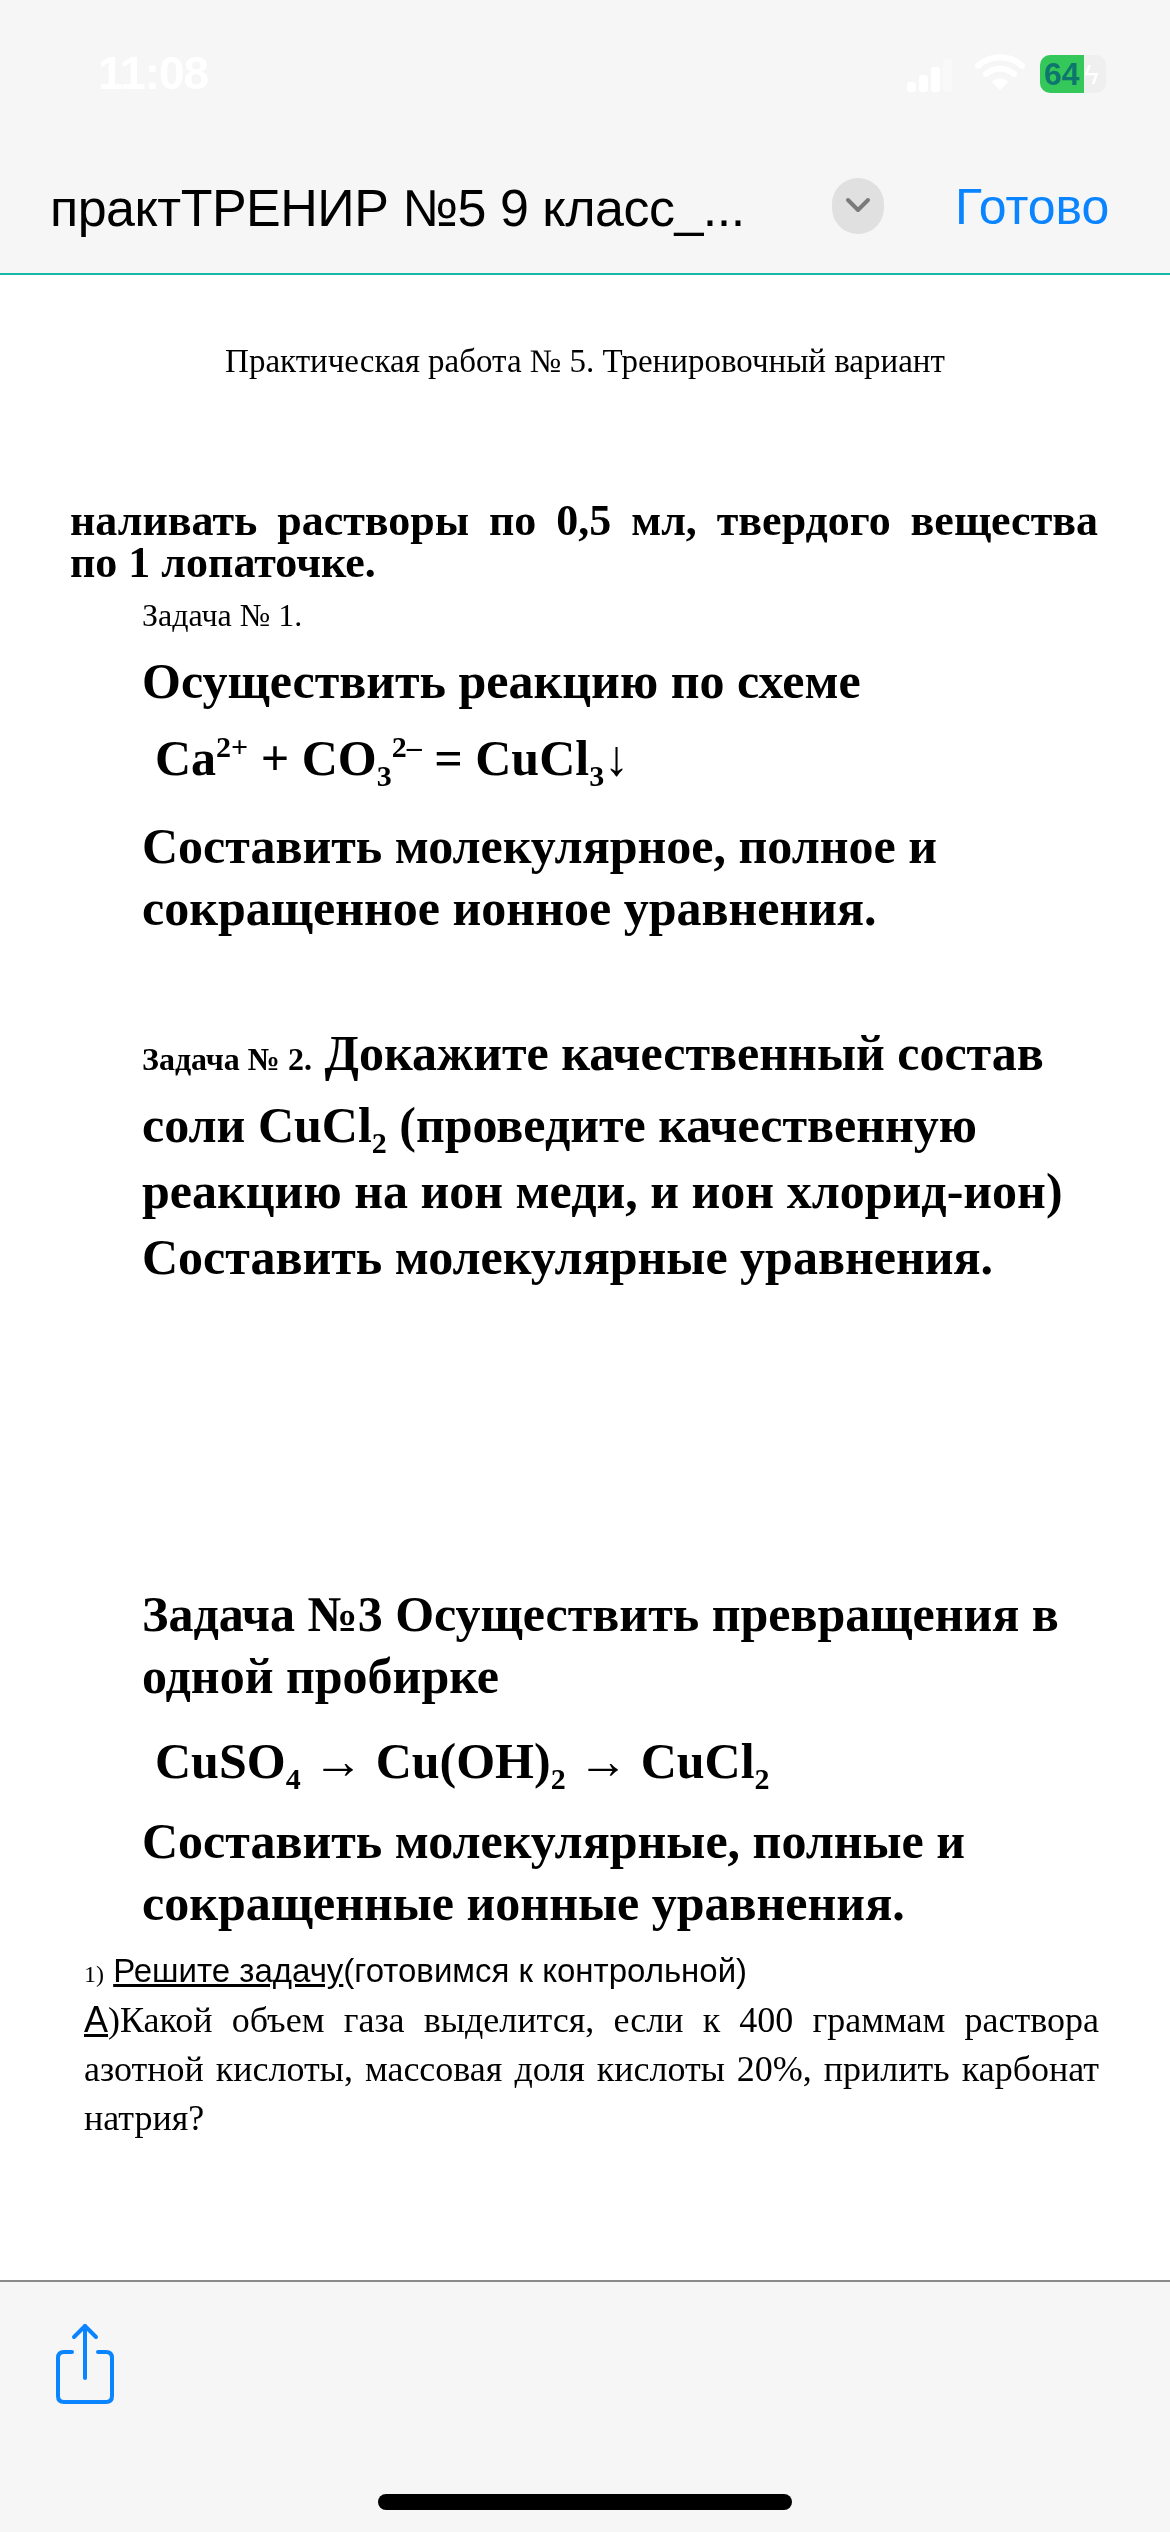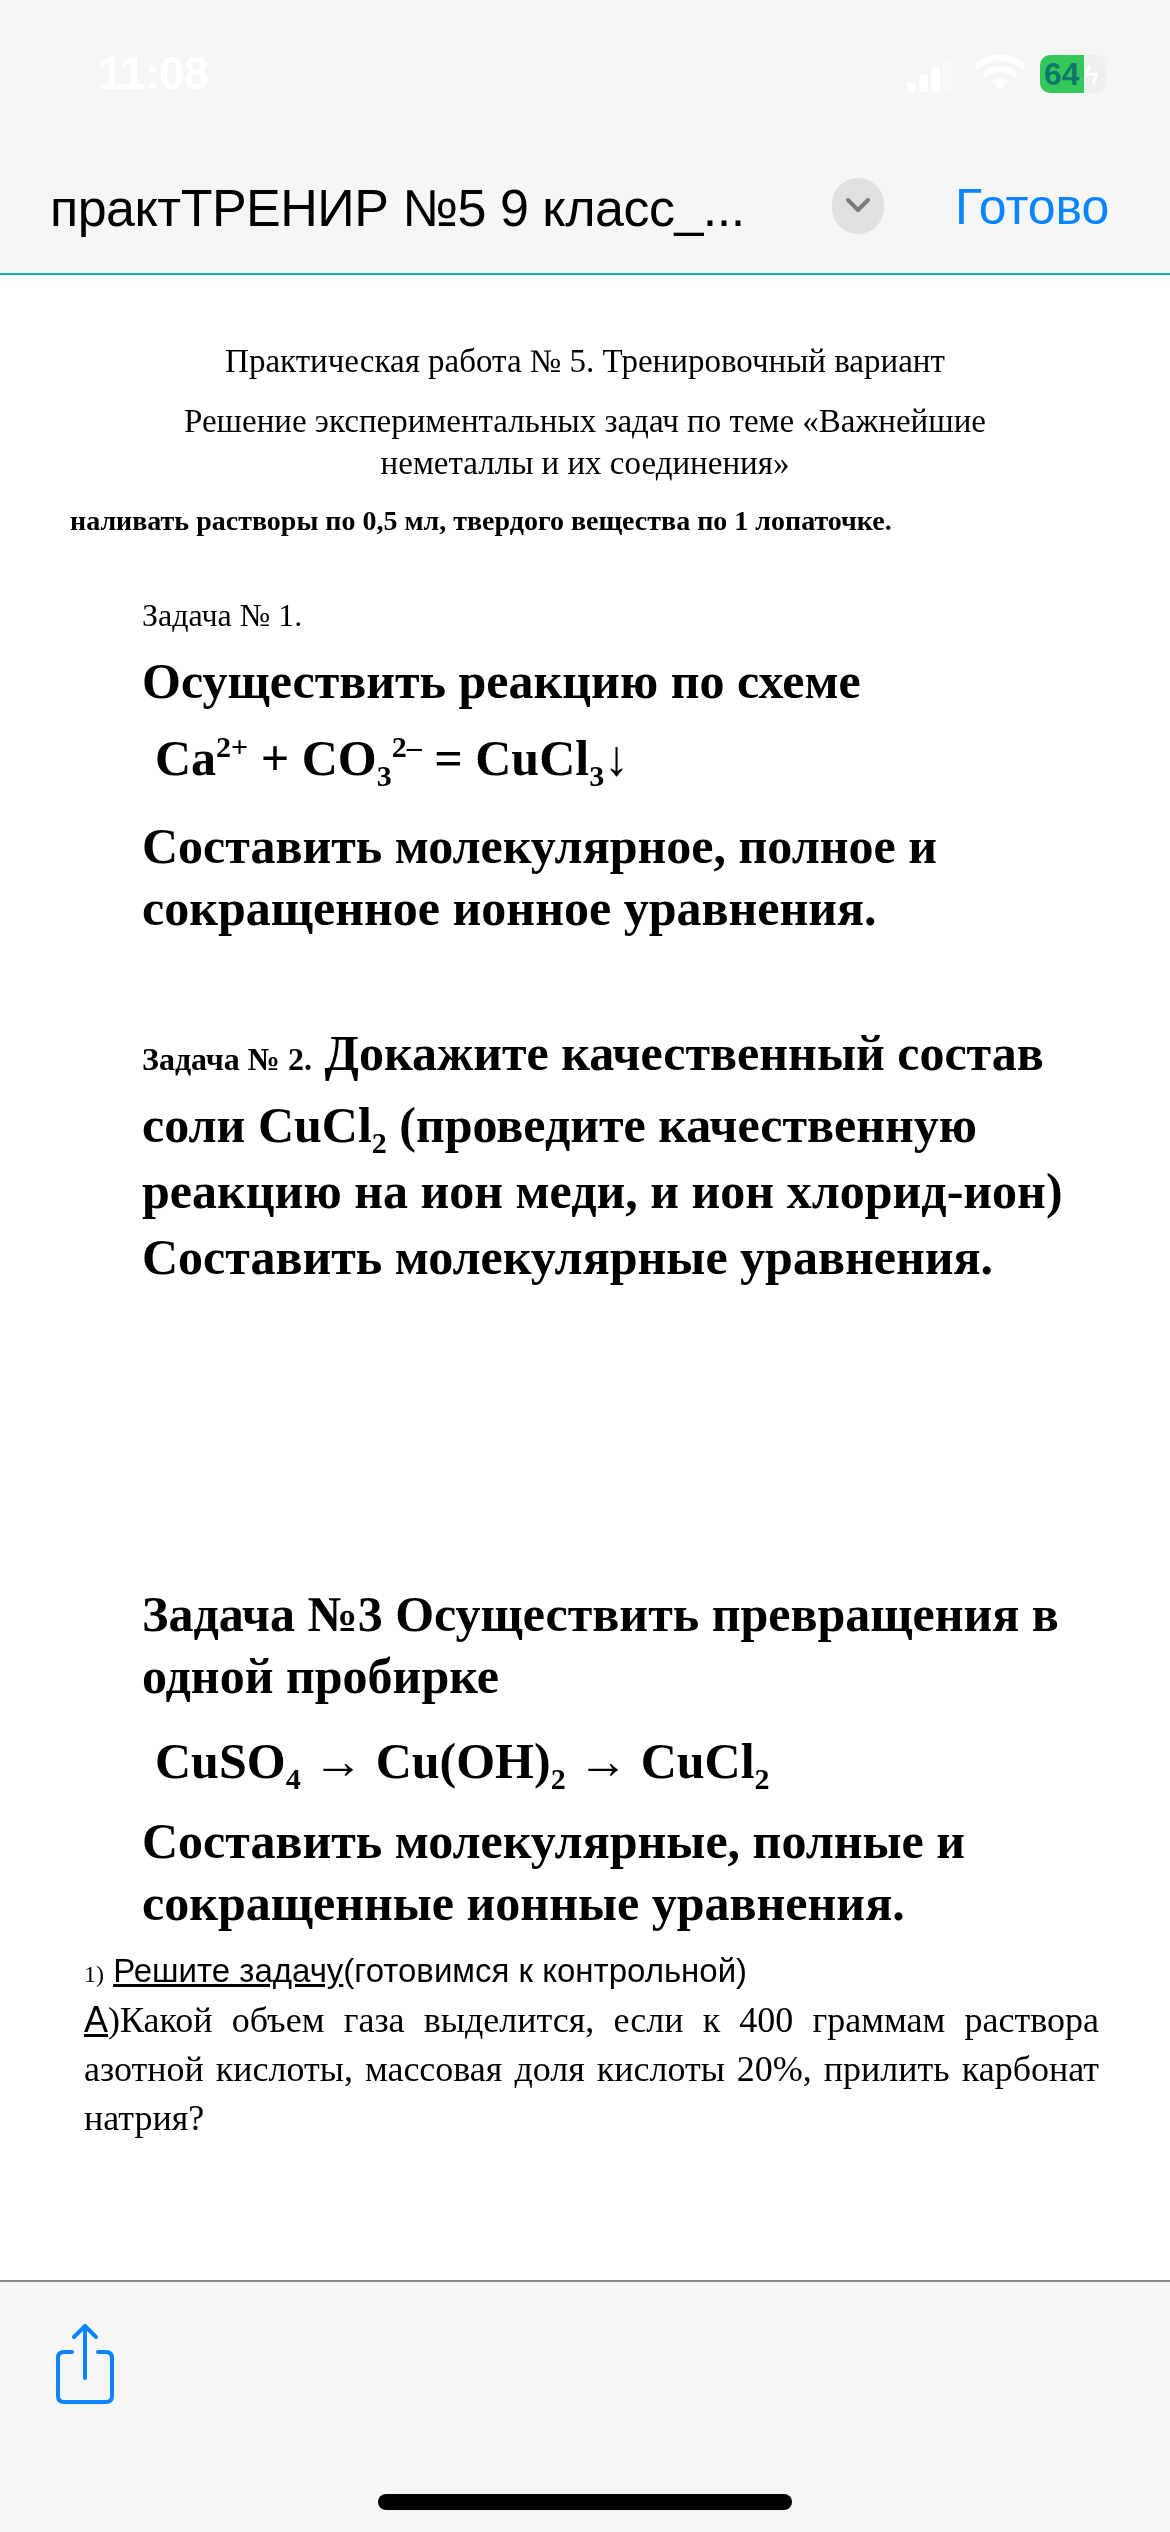--- a/index.html
+++ b/index.html
@@ -23,21 +23,21 @@
     .doc-title { position:absolute; left:50px; top:28px; font-size:52px; font-weight:500; color:#000; white-space:nowrap; letter-spacing:-0.5px; }
     .title-menu { position:absolute; left:832px; top:28px; width:52px; height:56px; border-radius:28px; background:#e0e0e0; }
     .title-menu svg { position:absolute; left:13px; top:16px; }
     .done-btn { position:absolute; left:955px; top:28px; font-size:50px; font-weight:500; color:#0a84ff; }
 
     
     .doc { position:absolute; left:0; top:275px; width:1170px; height:1805px; background:#fff; font-family:"Liberation Serif", serif; }
     .center { text-align:center; }
     .p-title { position:absolute; left:0; width:1170px; top:68px; font-size:33px; }
     .p-sub { position:absolute; left:140px; width:890px; top:125px; font-size:33px; line-height:42px; text-align:center; }
-    .p-bold-note { position:absolute; left:70px; width:1028px; top:225px; font-size:28px; font-weight:700; line-height:42px; text-align:justify; text-align-last:left; }
+    .p-bold-note { position:absolute; left:70px; width:1028px; top:225px; font-size:44px; font-weight:700; line-height:42px; text-align:justify; text-align-last:left; }
     .task1-label { position:absolute; left:142px; top:322px; font-size:32px; }
     .big { font-weight:700; font-size:50px; line-height:62px; }
     .t1-line1 { position:absolute; left:142px; top:375px; }
     .t1-eq { position:absolute; left:155px; top:452px; }
     .t1-line3 { position:absolute; left:142px; top:540px; width:960px; }
     .t2 { position:absolute; left:142px; top:738px; width:960px; line-height:66px;margin-top:7px; }
     .t2 .small-label { font-size:32px; font-weight:700; }
     .t3 { position:absolute; left:142px; top:1308px; width:960px; }
     .t3-eq { position:absolute; left:155px; top:1455px; }
     .t3-tail { position:absolute; left:142px; top:1535px; width:960px; }
@@ -83,21 +83,20 @@
   <div class="title-menu">
     <svg width="26" height="22" viewBox="0 0 26 22">
       <path d="M3 6 L13 16 L23 6" stroke="#7a7a7a" stroke-width="4" fill="none" stroke-linecap="round" stroke-linejoin="round"></path>
     </svg>
   </div>
   <div class="done-btn">Готово</div>
 </div>
 
 <div class="doc">
   <div class="p-title center">Практическая работа № 5. Тренировочный вариант</div>
-  <div class="p-sub">Решение экспериментальных задач по теме «Важнейшие неметаллы и их соединения»</div>
   <div class="p-bold-note">наливать растворы по 0,5 мл, твердого вещества по 1 лопаточке.</div>
 
   <div class="task1-label">Задача № 1.</div>
   <div class="t1-line1 big">Осуществить реакцию по схеме</div>
   <div class="t1-eq big">
     <span>Ca</span><sup>2+</sup><span style="white-space:pre"> + </span><span>CO</span><sub>3</sub><sup>2–</sup><span style="white-space:pre"> = </span><span>CuCl</span><sub>3</sub><span>↓</span>
   </div>
   <div class="t1-line3 big">Составить молекулярное, полное и сокращенное ионное уравнения.</div>
 
   <div class="t2 big">

